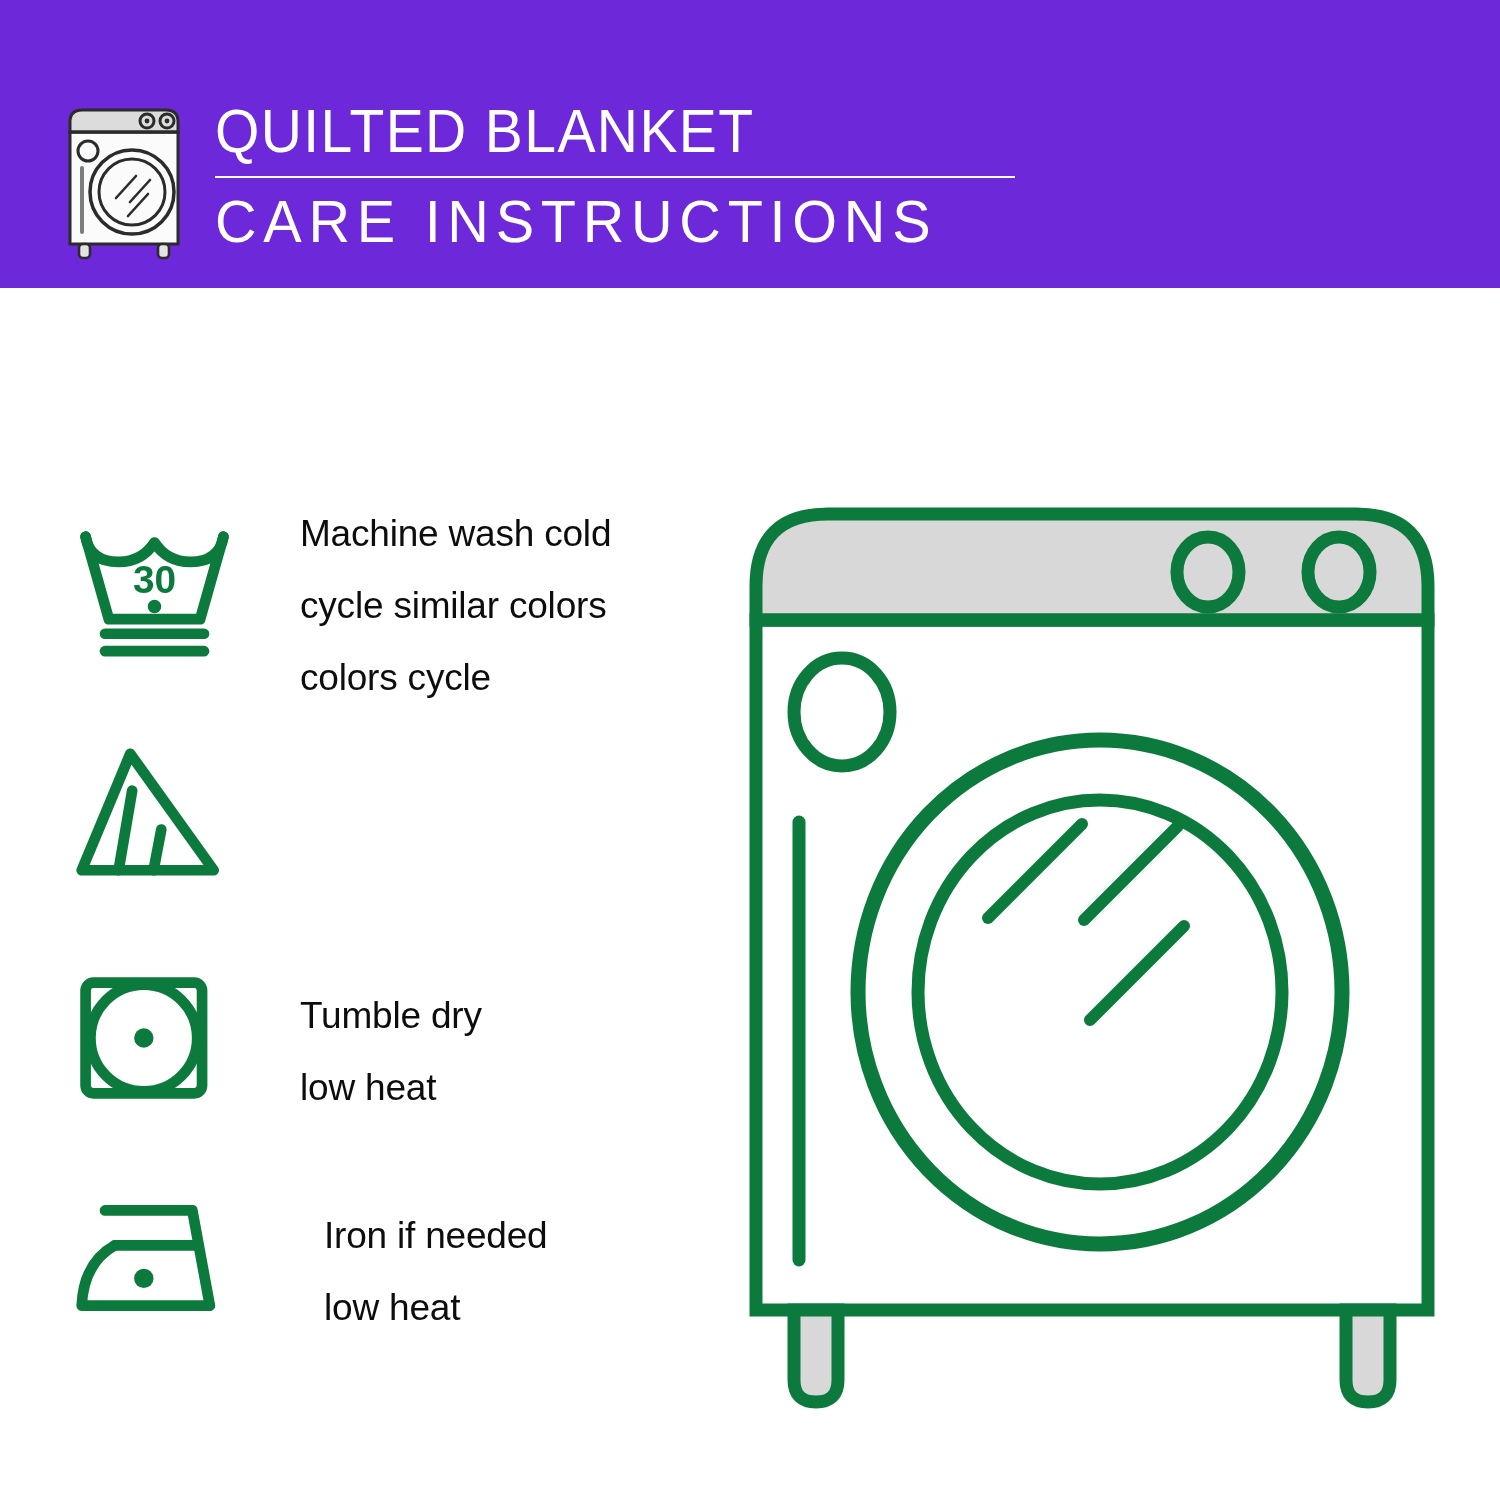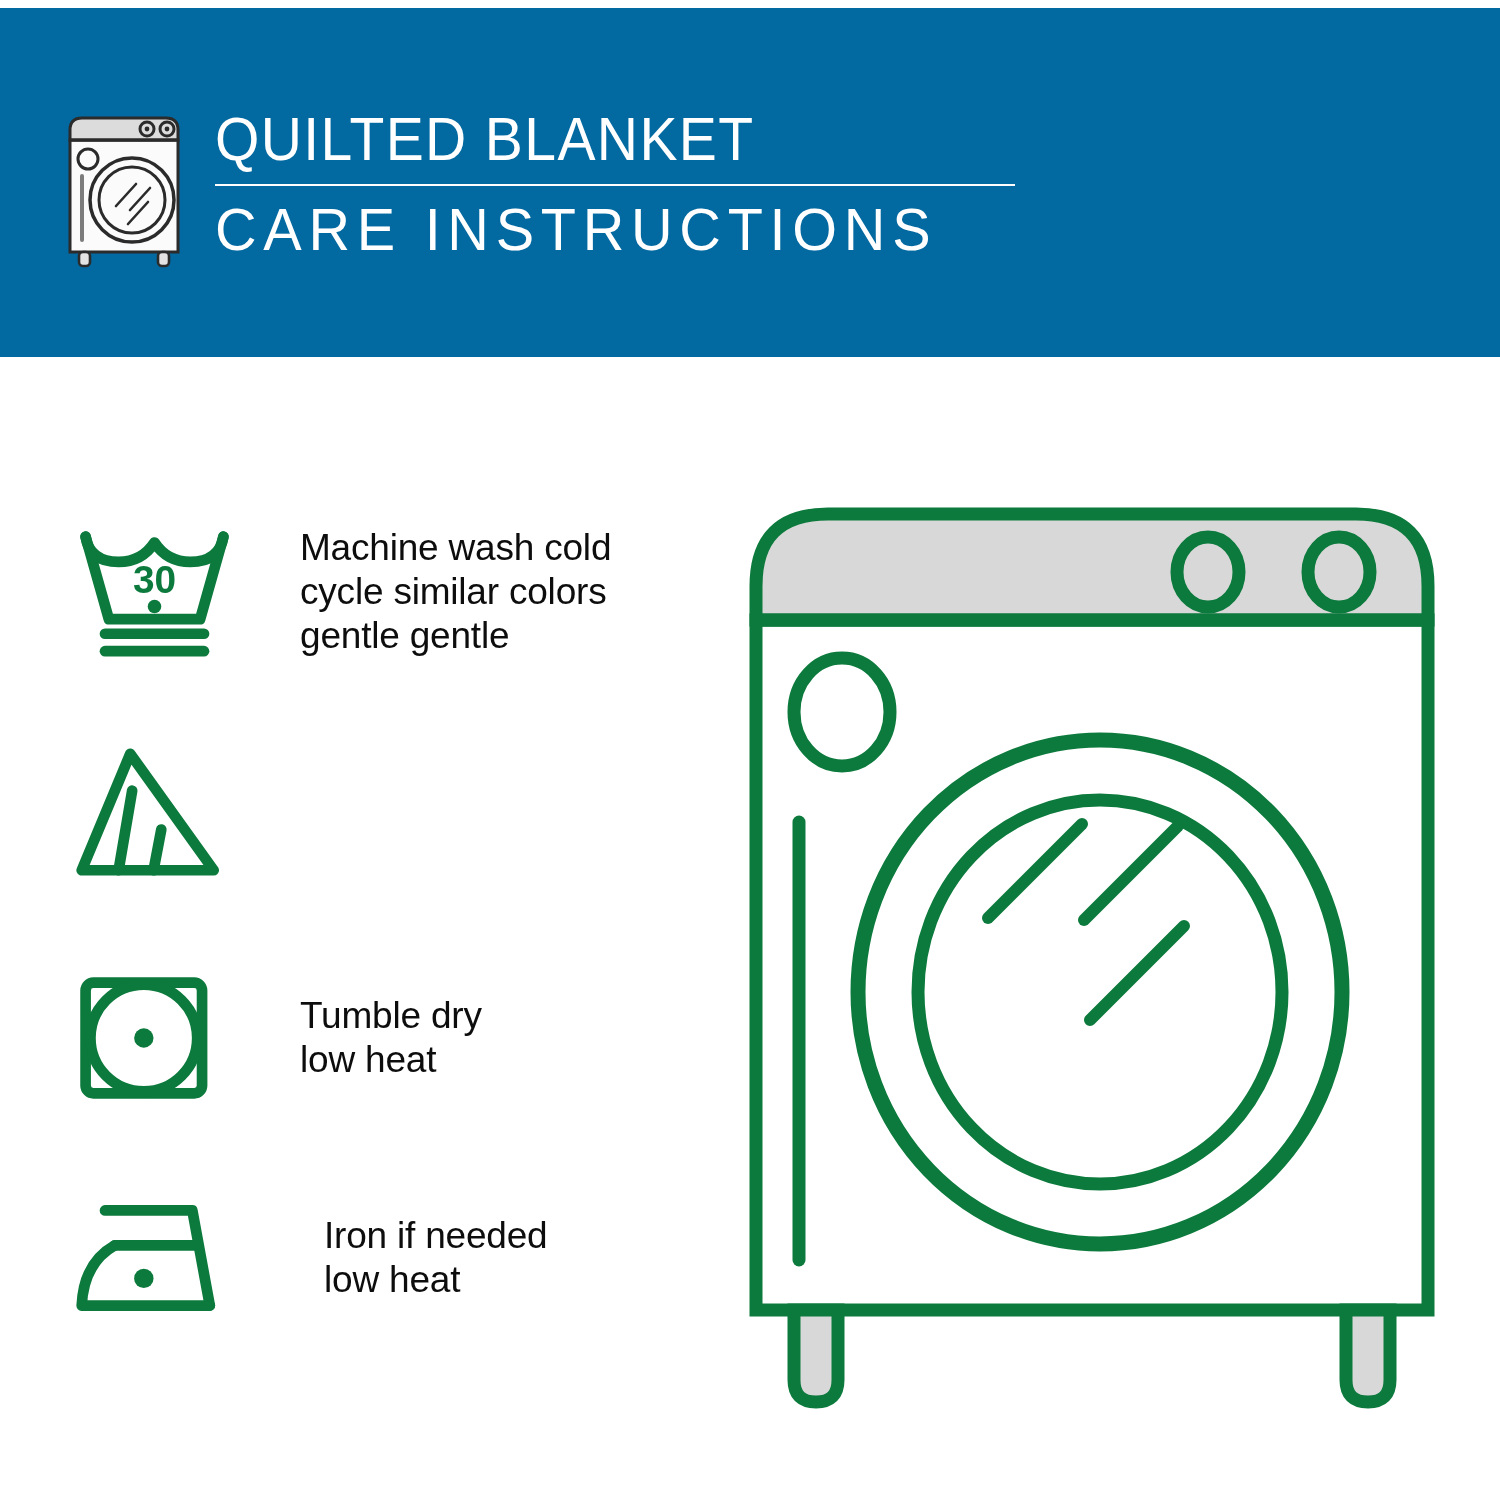--- a/index.html
+++ b/index.html
@@ -16,24 +16,24 @@
     width: 1500px;
     height: 1500px;
     background: #ffffff;
     overflow: hidden;
   }
 
   
   #header-band {
     position: absolute;
     left: 0;
-    top: 8px;
+    top: 0;
     width: 1500px;
-    height: 349px;
-    background: #0369a1;
+    height: 288px;
+    background: #6d28d9;
   }
   #header-inner {
     position: absolute;
     left: 60px;
     top: 96px;
     width: 1000px;
     height: 180px;
   }
   #logo-icon {
     position: absolute;
@@ -105,20 +105,21 @@
     font-size: 37px;
     font-weight: 400;
     color: #0d0d0d;
     line-height: 44px;
     padding-left: 63px;
     letter-spacing: -0.2px;
   }
   .instruction-text .tl {
     display: block;
     white-space: nowrap;
+    margin-top: 28px;
   }
 
   
   #row-wash   { top: 512px;  height: 160px; align-items: center; }
   #row-bleach { top: 738px;  height: 150px; }
   #row-dry    { top: 968px;  height: 140px; }
   #row-iron   { top: 1188px; height: 140px; gap: 24px; }
 
   
   #machine-illustration {
@@ -189,21 +190,21 @@
             <line x1="34" y1="136" x2="136" y2="136"></line>
           </g>
 
           <text x="85" y="76" font-family="Liberation Sans, sans-serif" font-size="40" font-weight="700" fill="#0c7a3c" text-anchor="middle">30</text>
           <circle cx="85" cy="90" r="7" fill="#0c7a3c"></circle>
         </svg>
       </div>
       <div class="instruction-text">
         <span class="tl">Machine wash cold</span>
         <span class="tl">cycle similar colors</span>
-        <span class="tl">gentle gentle</span>
+        <span class="tl">colors cycle</span>
       </div>
     </div>
 
     <div class="instruction-row" id="row-bleach">
       <div class="instruction-symbol">
         <svg viewBox="0 0 170 150" width="170" height="150" xmlns="http://www.w3.org/2000/svg">
           <g stroke="#0c7a3c" fill="none" stroke-width="11" stroke-linecap="round" stroke-linejoin="round">
 
             <path d="M60 14 L10 134 L146 134 Z"></path>
 

